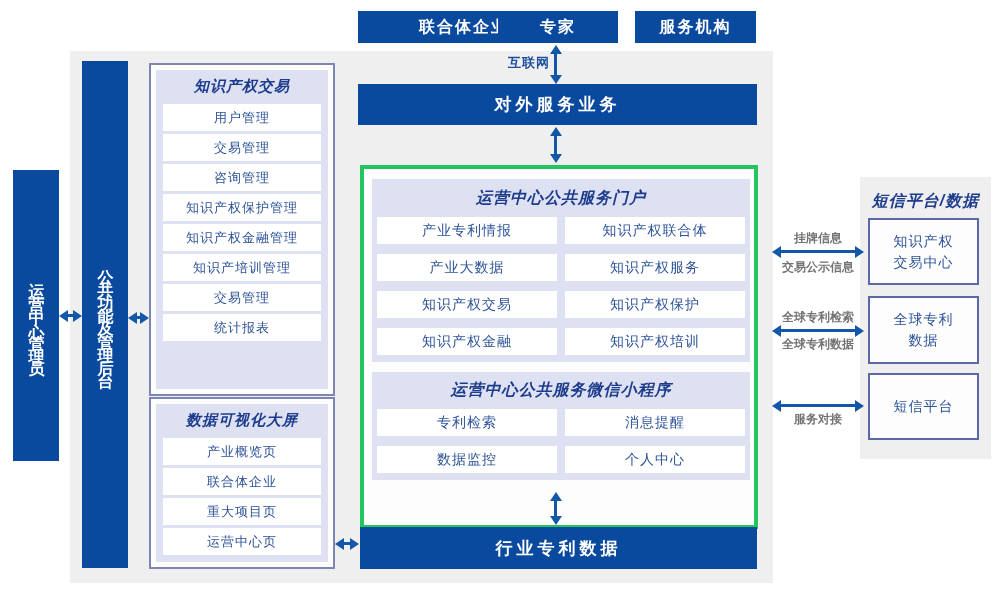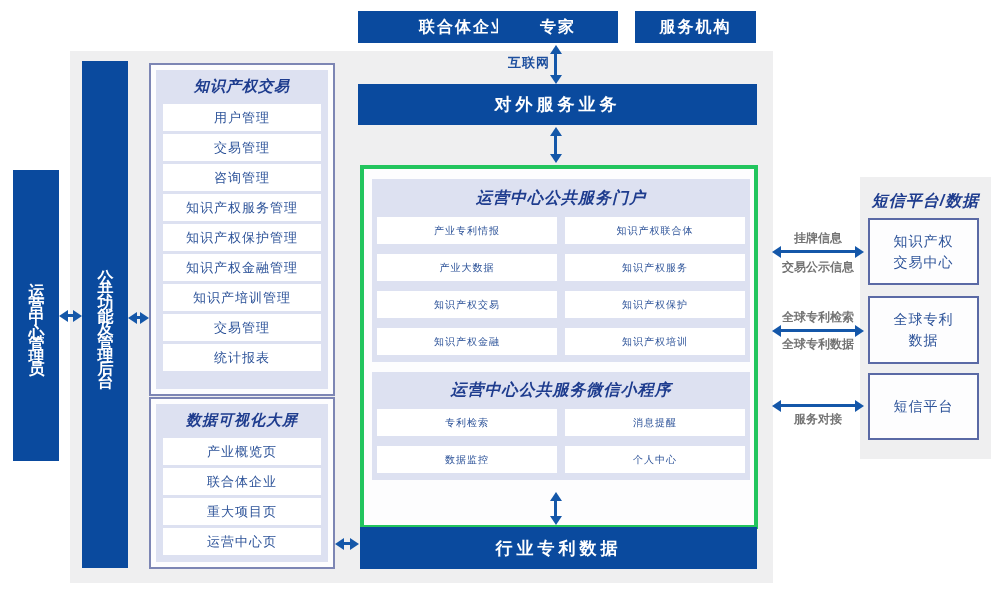--- a/index.html
+++ b/index.html
@@ -44,21 +44,21 @@
   .side-inner { position:absolute; left:5px; right:5px; top:5px; bottom:5px; background:#dde1f1; }
 
   .lav { position:absolute; background:#dde1f1; }
 
   .panel-title { text-align:center; font-weight:bold; font-style:italic; color:#1e3c8e; }
   .p-title-lg { font-size:16px; padding-top:9px; padding-bottom:8px; letter-spacing:1px; }
   .p-title-sm { font-size:15px; padding-top:7px; padding-bottom:6px; letter-spacing:1px; }
 
   .grid2 { display:grid; grid-template-columns:1fr 1fr; gap:10px 8px; padding:0 5px; }
   .card { background:#ffffff; color:#2d5399; display:flex; align-items:center; justify-content:center;
-    height:27px; font-size:10px; letter-spacing:1px; }
+    height:27px; font-size:14px; letter-spacing:1px; }
   .side-items { display:flex; flex-direction:column; gap:3px; padding:2px 7px 0 7px; }
   .side-items .card { font-size:13px; }
 
   .ext-title { position:absolute; left:860px; top:191px; width:131px; text-align:center;
     font-weight:bold; font-style:italic; font-size:16px; color:#1e3c8e; letter-spacing:1px; }
   .ext-box { position:absolute; left:868px; width:111px; border:2px solid #5a69a5; background:#fdfdfe;
     color:#2d5399; font-size:14px; display:flex; align-items:center; justify-content:center;
     text-align:center; white-space:pre-line; line-height:1.5; box-sizing:border-box; letter-spacing:1px; }
 
   .link-label { position:absolute; left:772px; width:92px; text-align:center;
@@ -121,21 +121,20 @@
   <div class="harrow" style="left:137px; top:316px; width:3px;"></div>
   <div class="harrow" style="left:344px; top:542px; width:6px;"></div>
 
   <div class="side-box" style="top:63px; height:333px;">
     <div class="side-inner">
       <div class="panel-title p-title-sm">知识产权交易</div>
       <div class="side-items">
         <div class="card">用户管理</div>
         <div class="card">交易管理</div>
         <div class="card">咨询管理</div>
-        <div class="card">知识产权服务管理</div>
         <div class="card">知识产权保护管理</div>
         <div class="card">知识产权金融管理</div>
         <div class="card">知识产培训管理</div>
         <div class="card">交易管理</div>
         <div class="card">统计报表</div>
       </div>
     </div>
   </div>
 
   <div class="side-box" style="top:397px; height:172px;">

